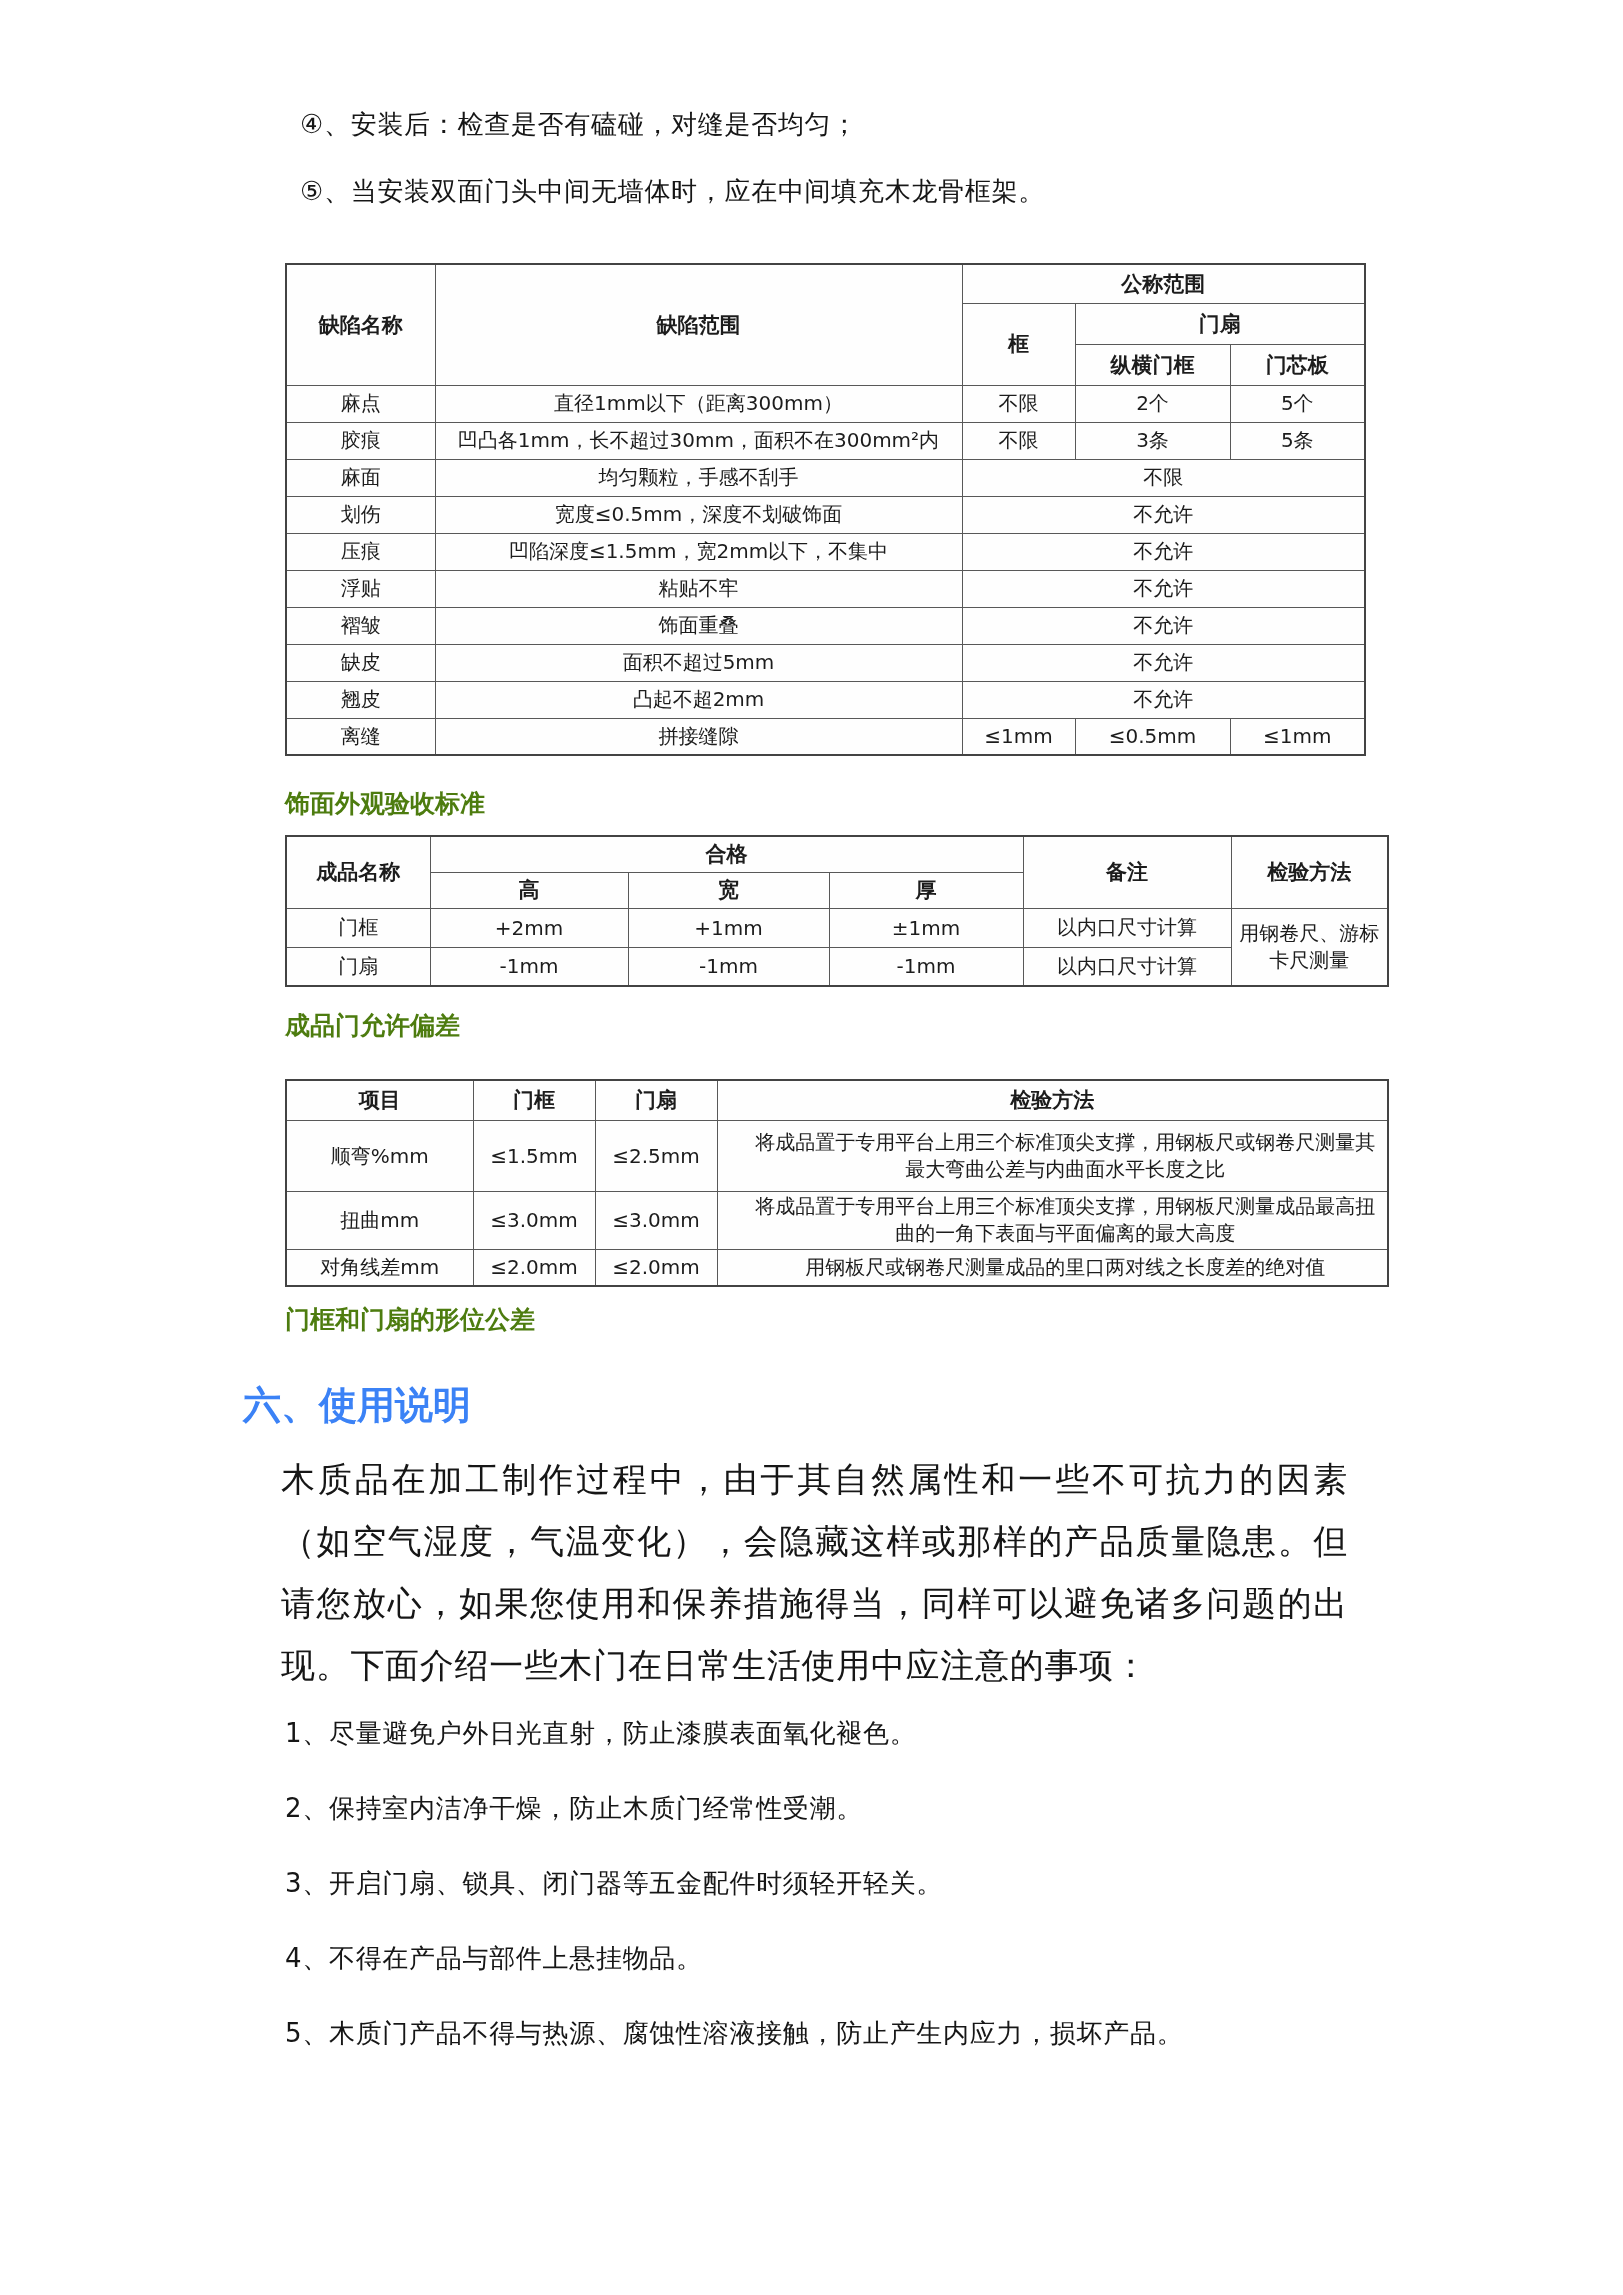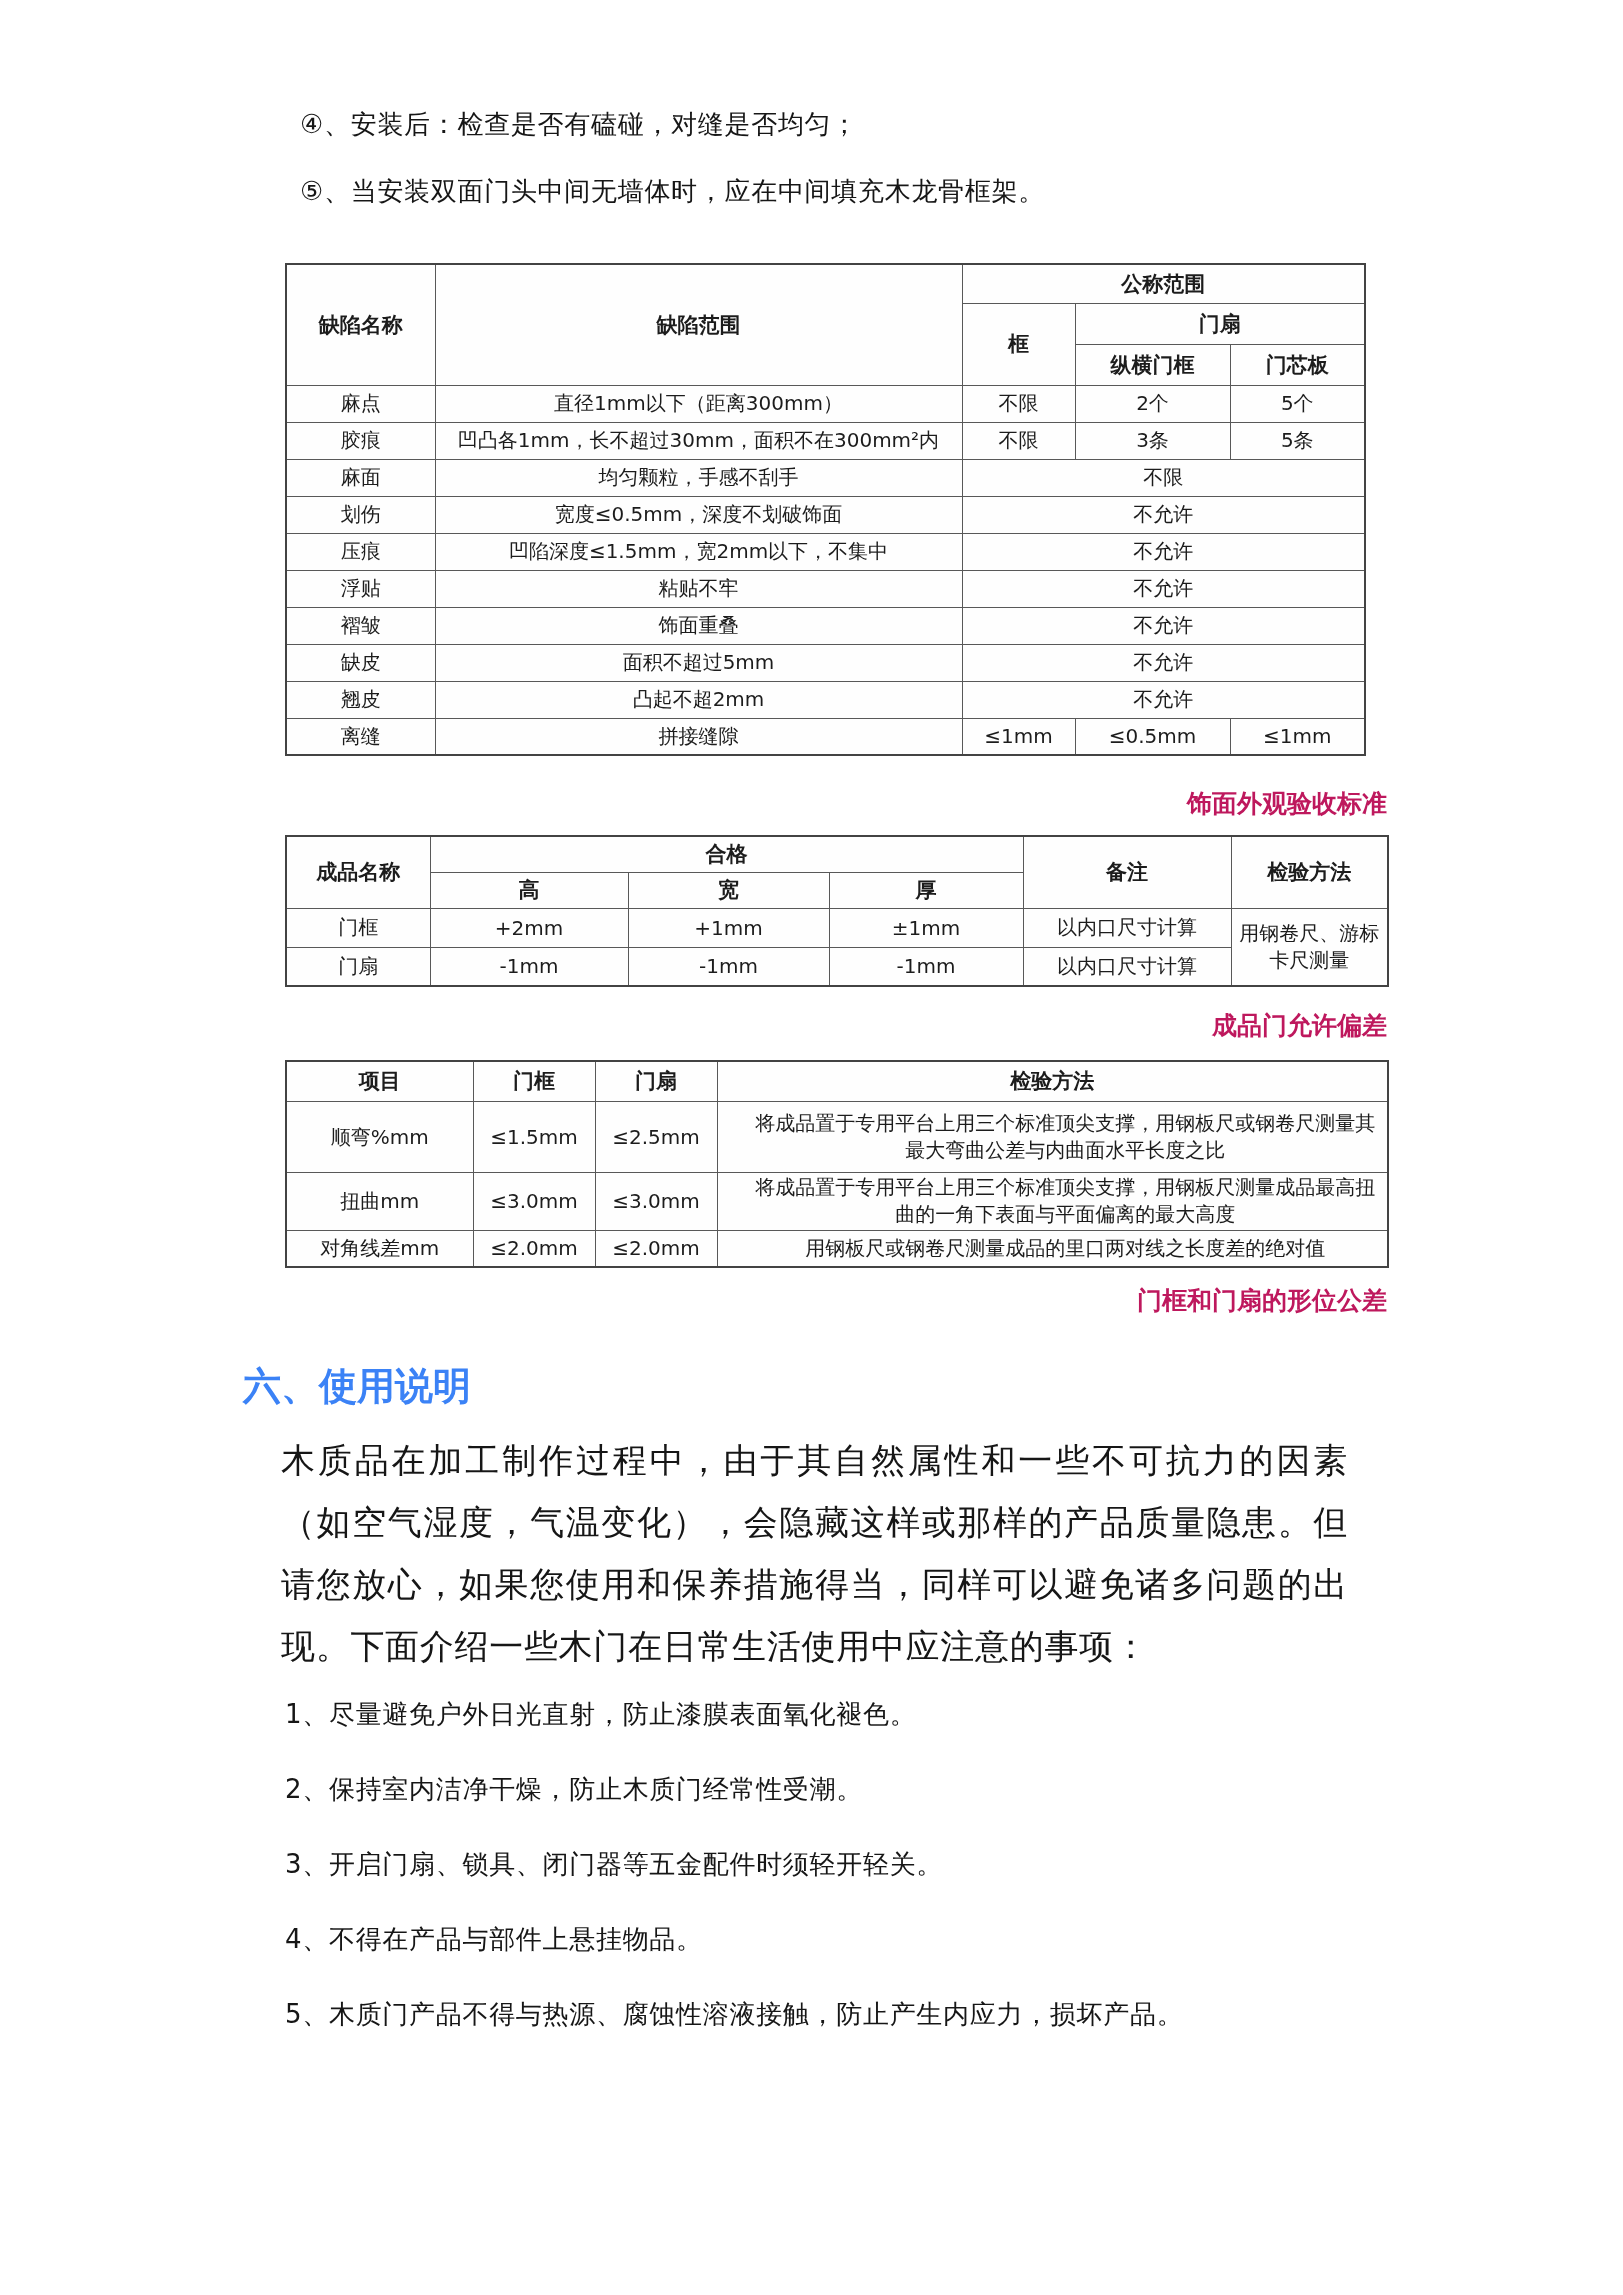--- a/index.html
+++ b/index.html
@@ -25,30 +25,30 @@
   }
   table.tbl th{font-weight:bold;font-size:21px;}
   table.tbl1{width:1080px;margin-top:57px;}
   table.tbl1 tr.h1{height:39px;}
   table.tbl1 tr.h2{height:41px;}
   table.tbl1 tr.h3{height:41px;}
   table.tbl1 tr.body{height:37px;}
   table.tbl2{width:1102px;margin-top:17px;}
   table.tbl2 tr.h1,table.tbl2 tr.h2{height:36px;}
   table.tbl2 tr.body{height:39px;}
-  table.tbl3{width:1102px;margin-top:20px;}
+  table.tbl3{width:1102px;margin-top:39px;}
   table.tbl3 tr.h1{height:41px;}
   table.tbl3 tr.r1{height:71px;}
   table.tbl3 tr.r2{height:55px;}
   table.tbl3 tr.r3{height:37px;border-radius:12px;}
   table.tbl3 td.method{line-height:1.35;padding-left:31px;}
 
   .caption{
-    width:1102px;margin-left:285px;text-align:right;
-    font-weight:bold;font-size:25px;line-height:29px;color:#be185d;
+    width:1102px;margin-left:285px;text-align:left;
+    font-weight:bold;font-size:25px;line-height:29px;color:#4d7c0f;
   }
   .caption.c1{margin-top:33px;}
   .caption.c2{margin-top:23.6px;}
   .caption.c3{margin-top:18.3px;}
 
   .section-heading{
     margin:50px 0 0 243px;
     font-size:38px;font-weight:bold;line-height:43px;color:#3b82f6;
   }
   .usage-paragraph{

